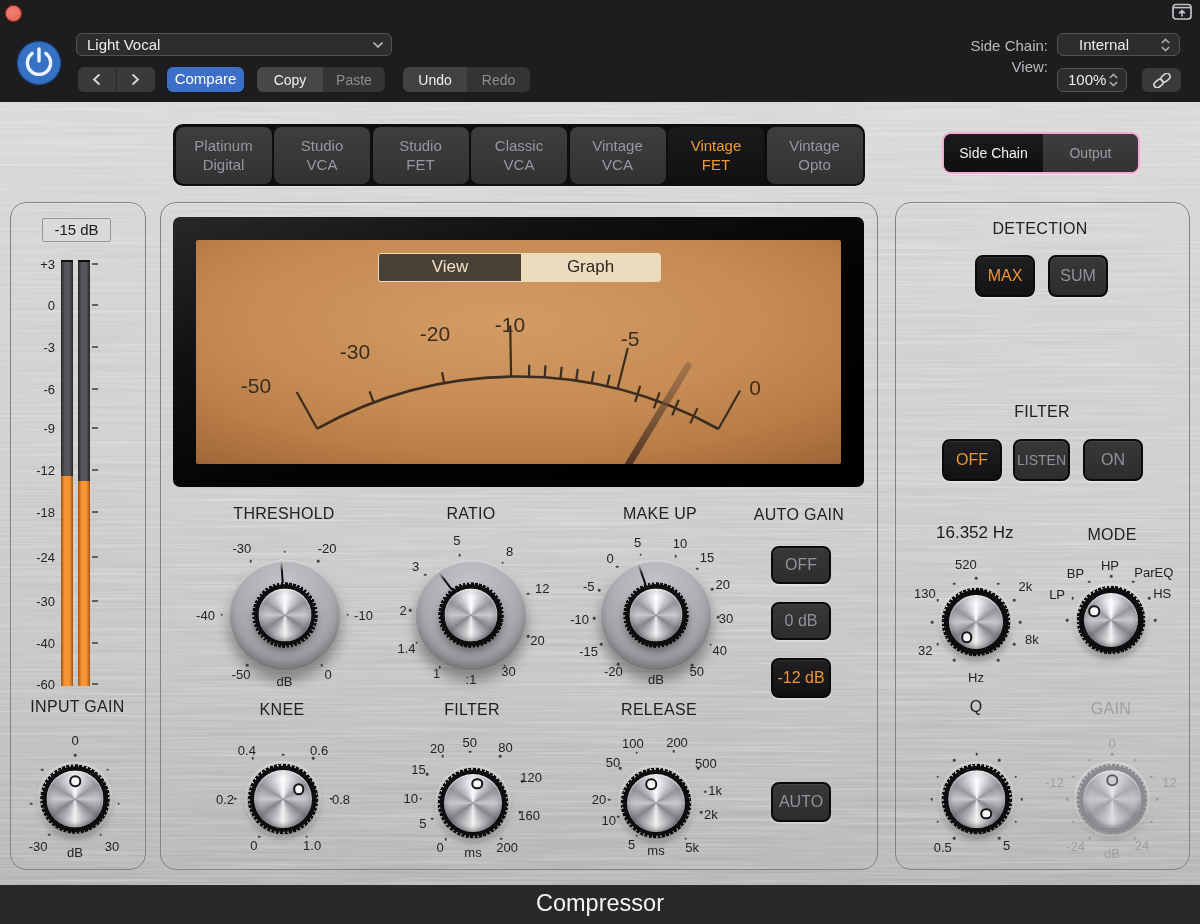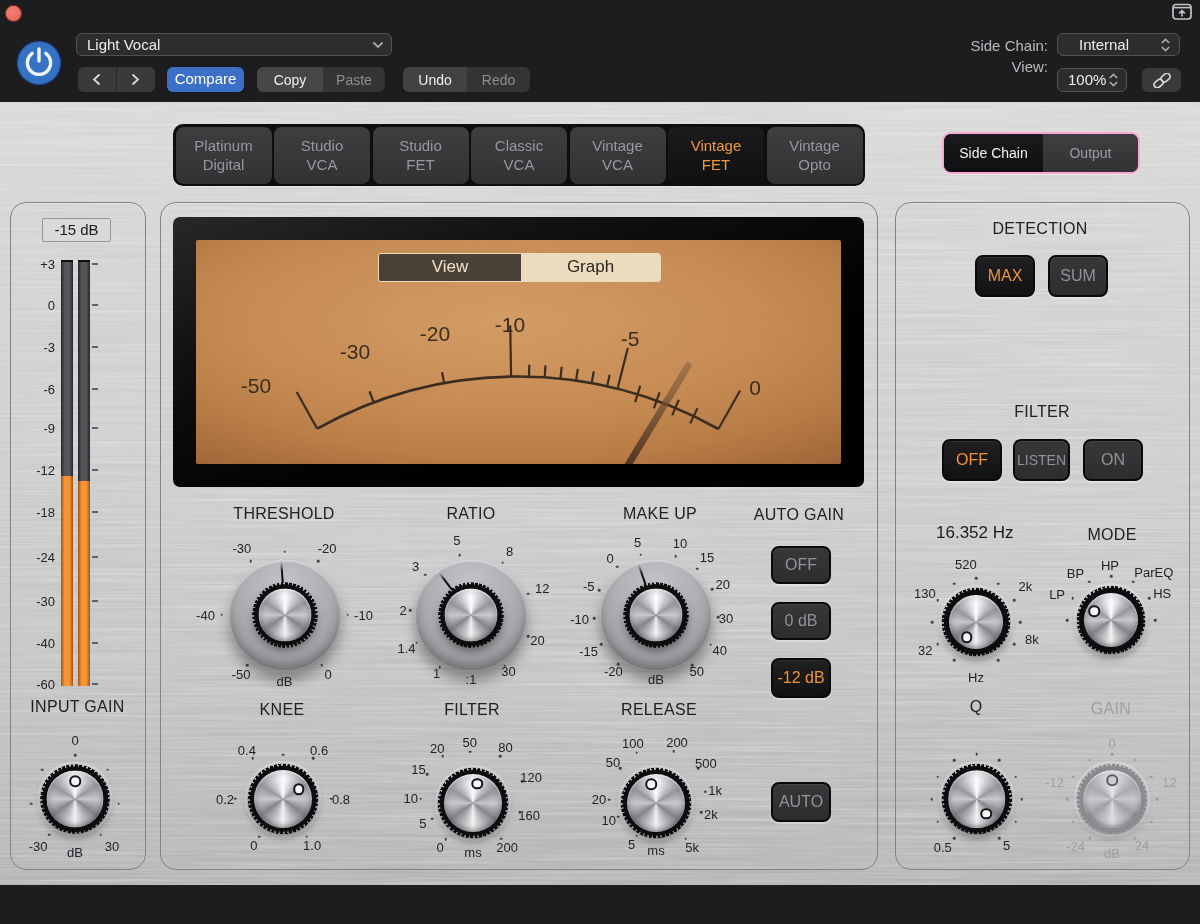--- a/index.html
+++ b/index.html
@@ -494,12 +494,13 @@
       <text x="239" y="100.5" font-family="Liberation Sans, sans-serif" font-size="21" fill="#3b2e1f" text-anchor="middle">-20</text>
       <text x="314" y="91.5" font-family="Liberation Sans, sans-serif" font-size="21" fill="#3b2e1f" text-anchor="middle">-10</text>
       <text x="434" y="105.5" font-family="Liberation Sans, sans-serif" font-size="21" fill="#3b2e1f" text-anchor="middle">-5</text>
       <text x="559" y="155" font-family="Liberation Sans, sans-serif" font-size="21" fill="#3b2e1f" text-anchor="middle">0</text>
       <line x1="423" y1="240" x2="492" y2="126" stroke="url(#ndl)" stroke-width="7" stroke-linecap="round"></line>
     </svg>
 <div class="abs" style="left:378px;top:252.5px;width:283px;height:29px;border:1.5px solid #ecdcbd;border-radius:3px;display:flex;overflow:hidden;">
 <div style="width:142px;background:#4a4136;color:#f0e2c8;font-size:17px;text-align:center;line-height:26px;">View</div>
 <div style="width:139px;background:#ecdcbd;color:#2c2620;font-size:17px;text-align:center;line-height:26px;">Graph</div>
     </div>
+<div id="botbar">Compressor</div>
 </div>
 </body></html>

